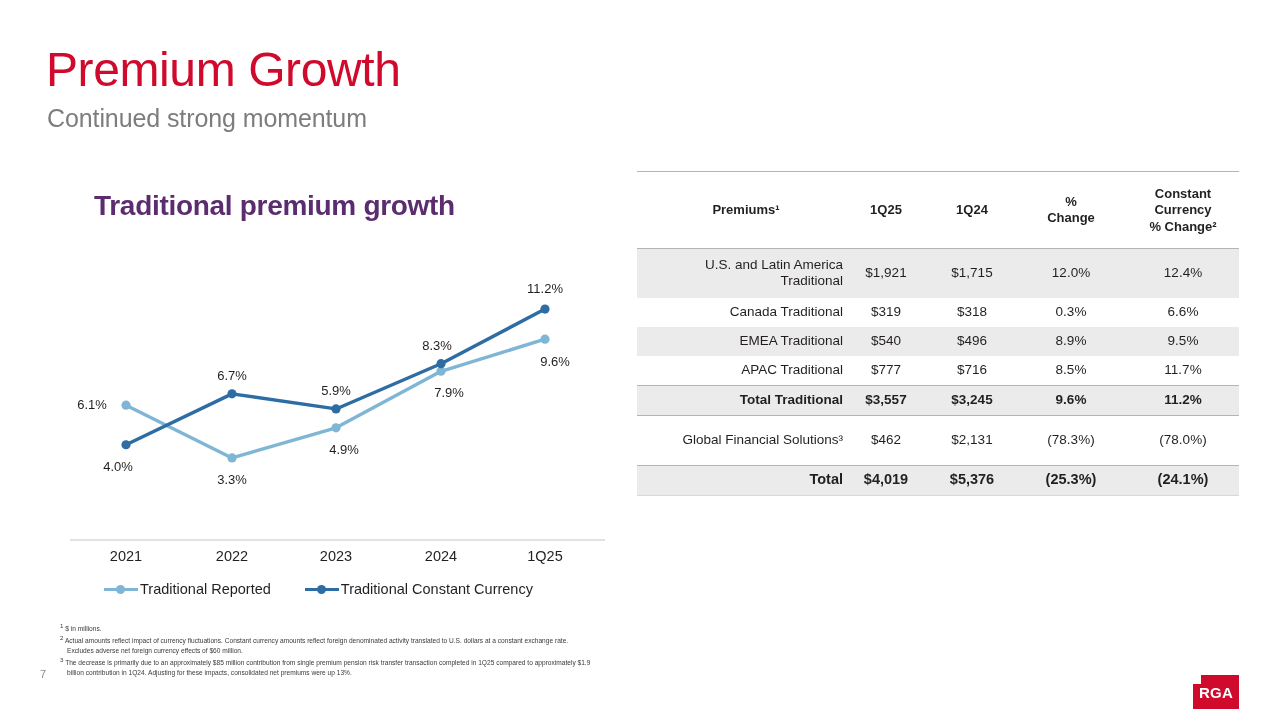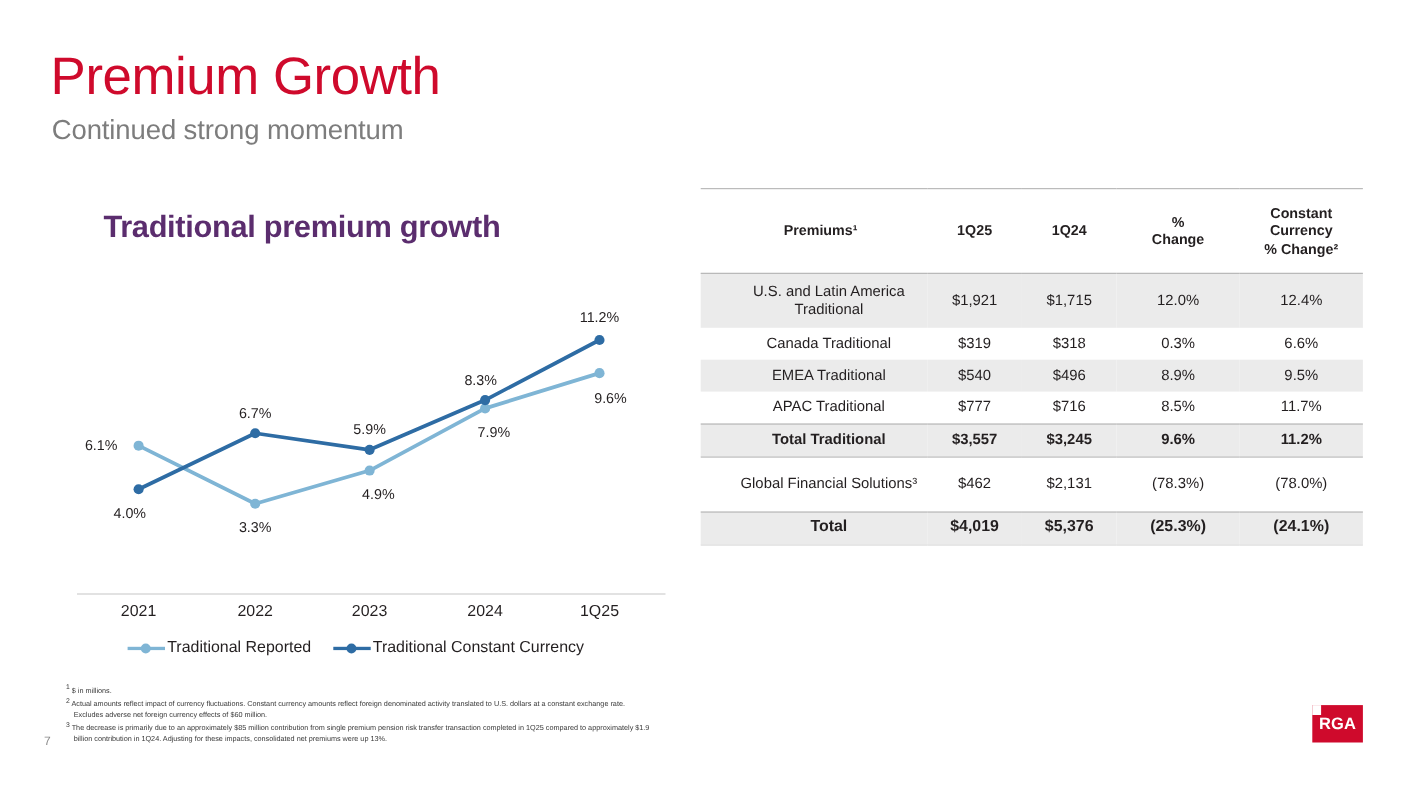--- a/index.html
+++ b/index.html
@@ -83,25 +83,25 @@
     position: absolute;
     font-size: 14.5px;
     color: #231f20;
     text-align: center;
     transform: translateX(-50%);
     white-space: nowrap;
   }
 
   .legend {
     position: absolute;
-    left: 116px;
+    left: 104px;
     top: 581px;
     display: flex;
     align-items: center;
-    gap: 20px;
+    gap: 34px;
   }
   .legend-item {
     display: flex;
     align-items: center;
     font-size: 14.5px;
     color: #231f20;
     white-space: nowrap;
   }
   .legend-swatch {
     width: 34px;
@@ -169,21 +169,21 @@
     text-align: center;
   }
 
   tbody td {
     font-size: 13.5px;
     color: #231f20;
     height: 29px;
     line-height: 1.22;
   }
   tbody td.lbl {
-    text-align: center;
+    text-align: right;
     padding-left: 27px;
   }
   tbody td.ctr {
     text-align: center;
   }
   tbody tr.shaded td {
     background: #ebebeb;
   }
   tbody tr.tall td {
     height: 49px;
@@ -236,21 +236,21 @@
     position: absolute;
     left: 40px;
     top: 668px;
     font-size: 11px;
     color: #8a8a8a;
   }
 
   .logo {
     position: absolute;
     left: 1193px;
-    top: 641px;
+    top: 675px;
     width: 46px;
     height: 34px;
     background: #cf0a2c;
     color: #ffffff;
     font-size: 15px;
     font-weight: 700;
     letter-spacing: 0.2px;
     display: flex;
     align-items: center;
     justify-content: center;

